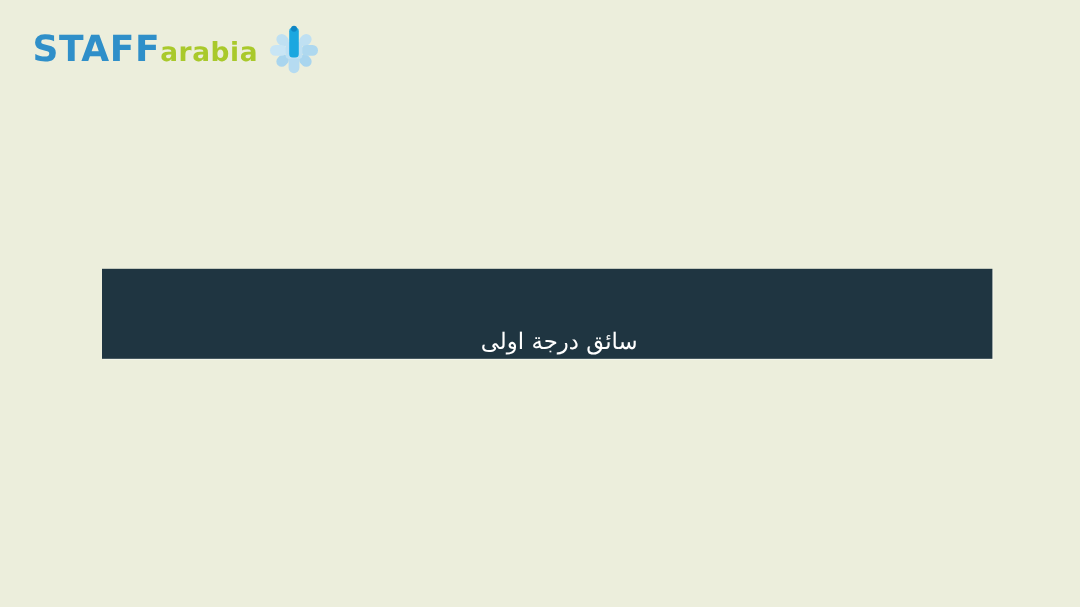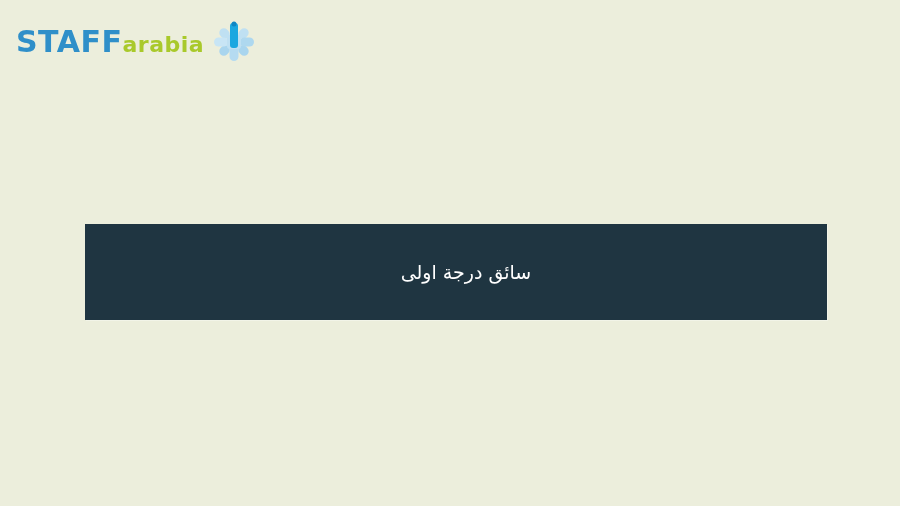--- a/index.html
+++ b/index.html
@@ -18,21 +18,21 @@
     position: relative;
     width: 900px;
     height: 506px;
     background: #eceedc;
     overflow: hidden;
   }
 
   
   .logo {
     position: absolute;
-    left: 16px;
+    left: 27px;
     top: 18px;
     display: flex;
     align-items: center;
     gap: 8px;
     height: 48px;
   }
 
   .logo-mark {
     width: 44px;
     height: 44px;
@@ -66,24 +66,24 @@
     text-transform: lowercase;
     font-size: 22px;
   }
 
   
   .title-banner {
     position: absolute;
     left: 85px;
     top: 224px;
     width: 742px;
-    height: 96px;
+    height: 75px;
     background: #1f3541;
     display: flex;
-    align-items: center;
+    align-items: flex-end;
     justify-content: center;
     box-shadow: 1px 1px 0 0 rgba(255,255,255,0.35);
     box-sizing: border-box;
     padding-left: 20px;
   }
 
   .title-text {
     color: #ffffff;
     font-family: "DejaVu Sans", "Liberation Sans", sans-serif;
     font-size: 19px;

